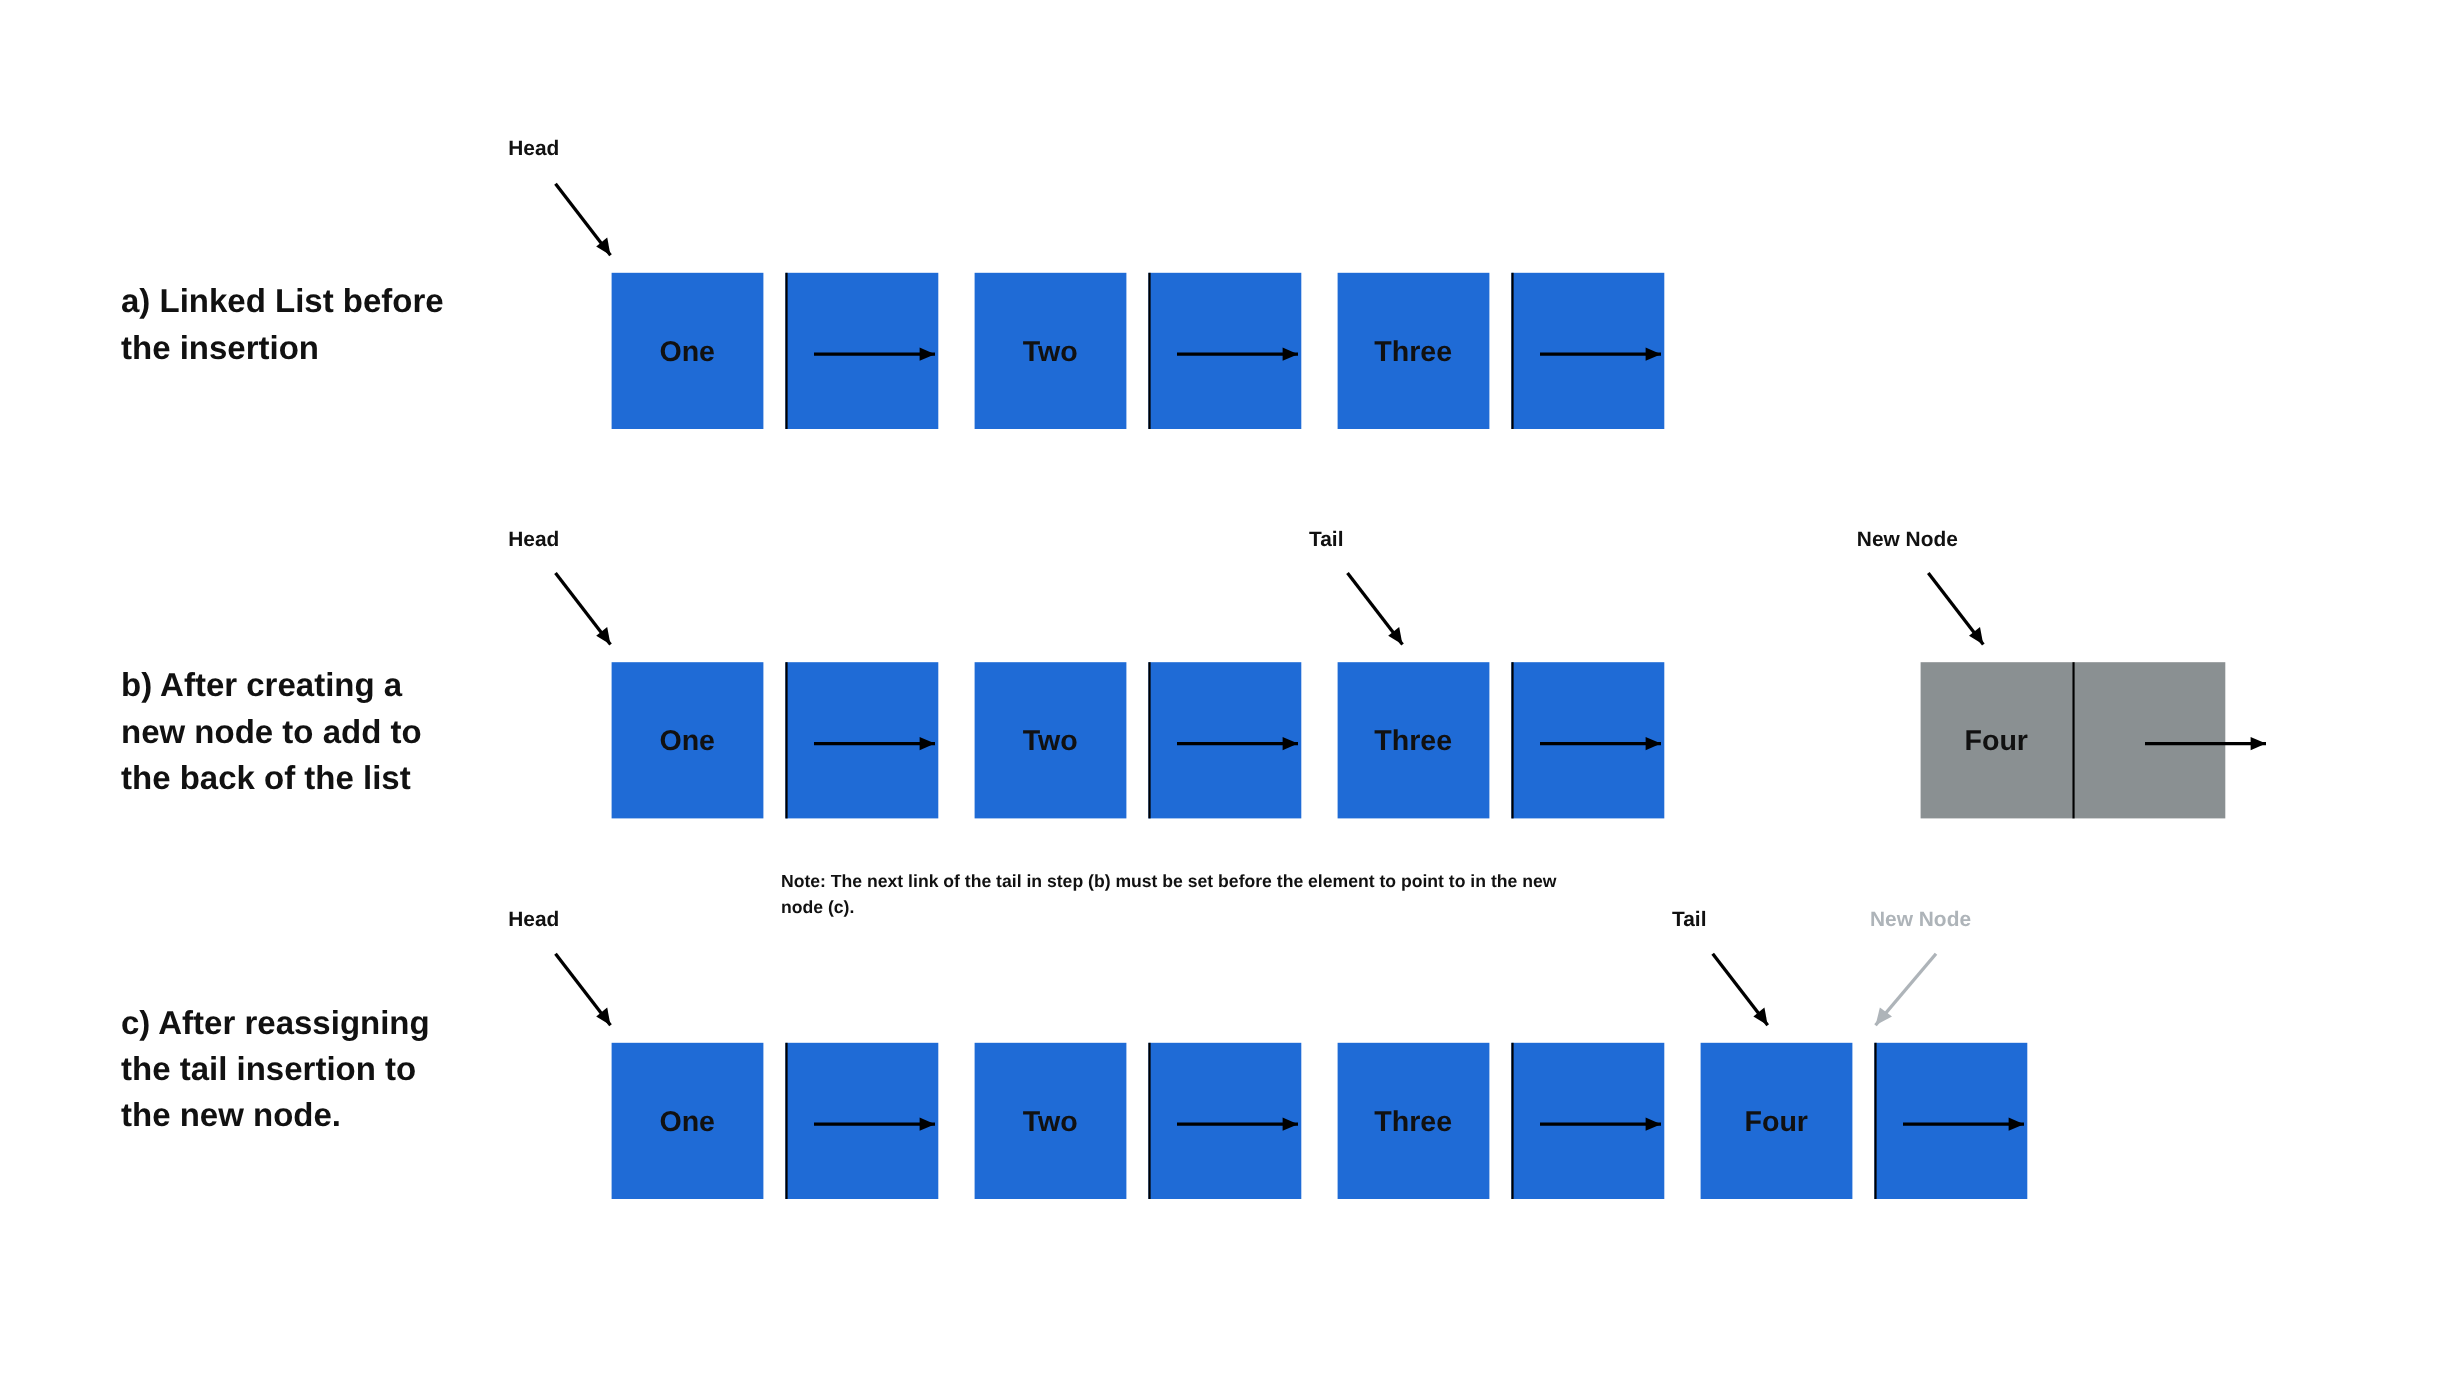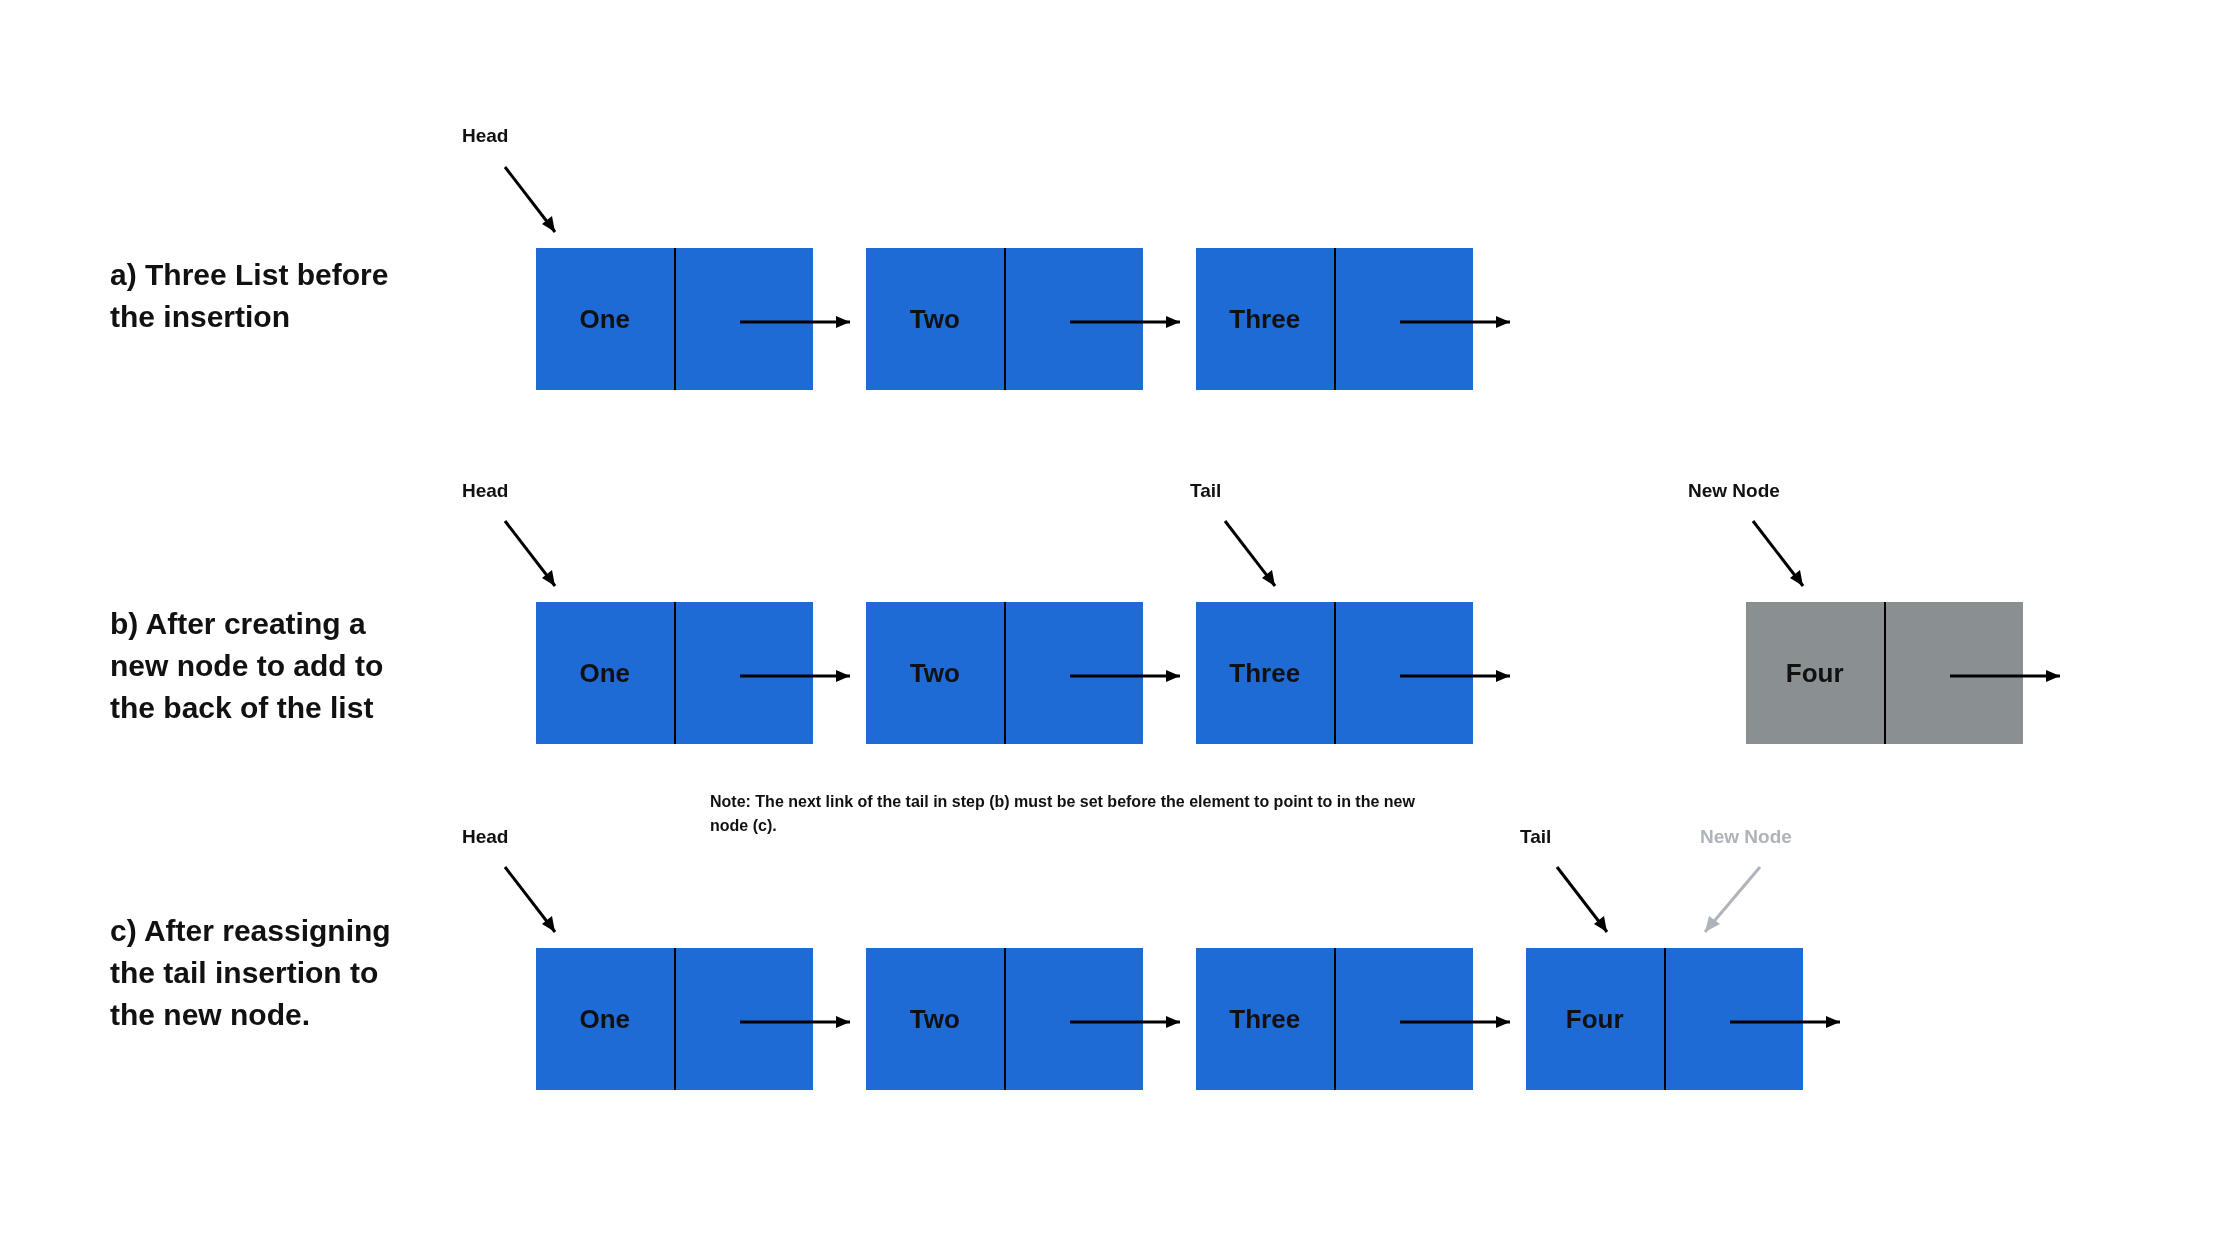--- a/index.html
+++ b/index.html
@@ -36,21 +36,21 @@
     line-height: 1.5;
     width: 720px;
   }
   .node {
     position: absolute;
     width: 275px;
     height: 142px;
     display: flex;
     align-items: stretch;
   }
-  .node.blue .half { background: #1f6bd6; }
+  .node.blue .half { background: #1f6bd6; margin-left: 20px; }
   .node.gray .half { background: #8a9092; }
   .half {
     flex: 0 0 50%;
     display: flex;
     align-items: center;
     justify-content: center;
   }
   .half + .half { border-left: 2px solid #000; }
   .node .value {
     font-weight: 700;
@@ -68,21 +68,21 @@
   }
   svg.arrow.gray line, svg.arrow.gray path { stroke: #aeb4b9; }
   svg.arrow polygon { fill: #000; }
   svg.arrow.gray polygon { fill: #aeb4b9; }
 </style>
 </head>
 <body>
 
 <div class="canvas">
 
-  <div class="desc" style="left:110px; top:254px; width:300px;">a) Three List before the insertion</div>
+  <div class="desc" style="left:110px; top:254px; width:300px;">a) Linked List before the insertion</div>
 
   <div class="label" style="left:462px; top:125px;">Head</div>
   <svg class="arrow" style="left:500px; top:162px; width:80px; height:90px;">
     <line x1="5" y1="5" x2="55" y2="70"></line>
     <polygon points="55,70 42,62 52,54"></polygon>
   </svg>
 
   <div class="node blue" style="left:536px; top:248px;">
     <div class="half">
         <span class="value">One</span>

